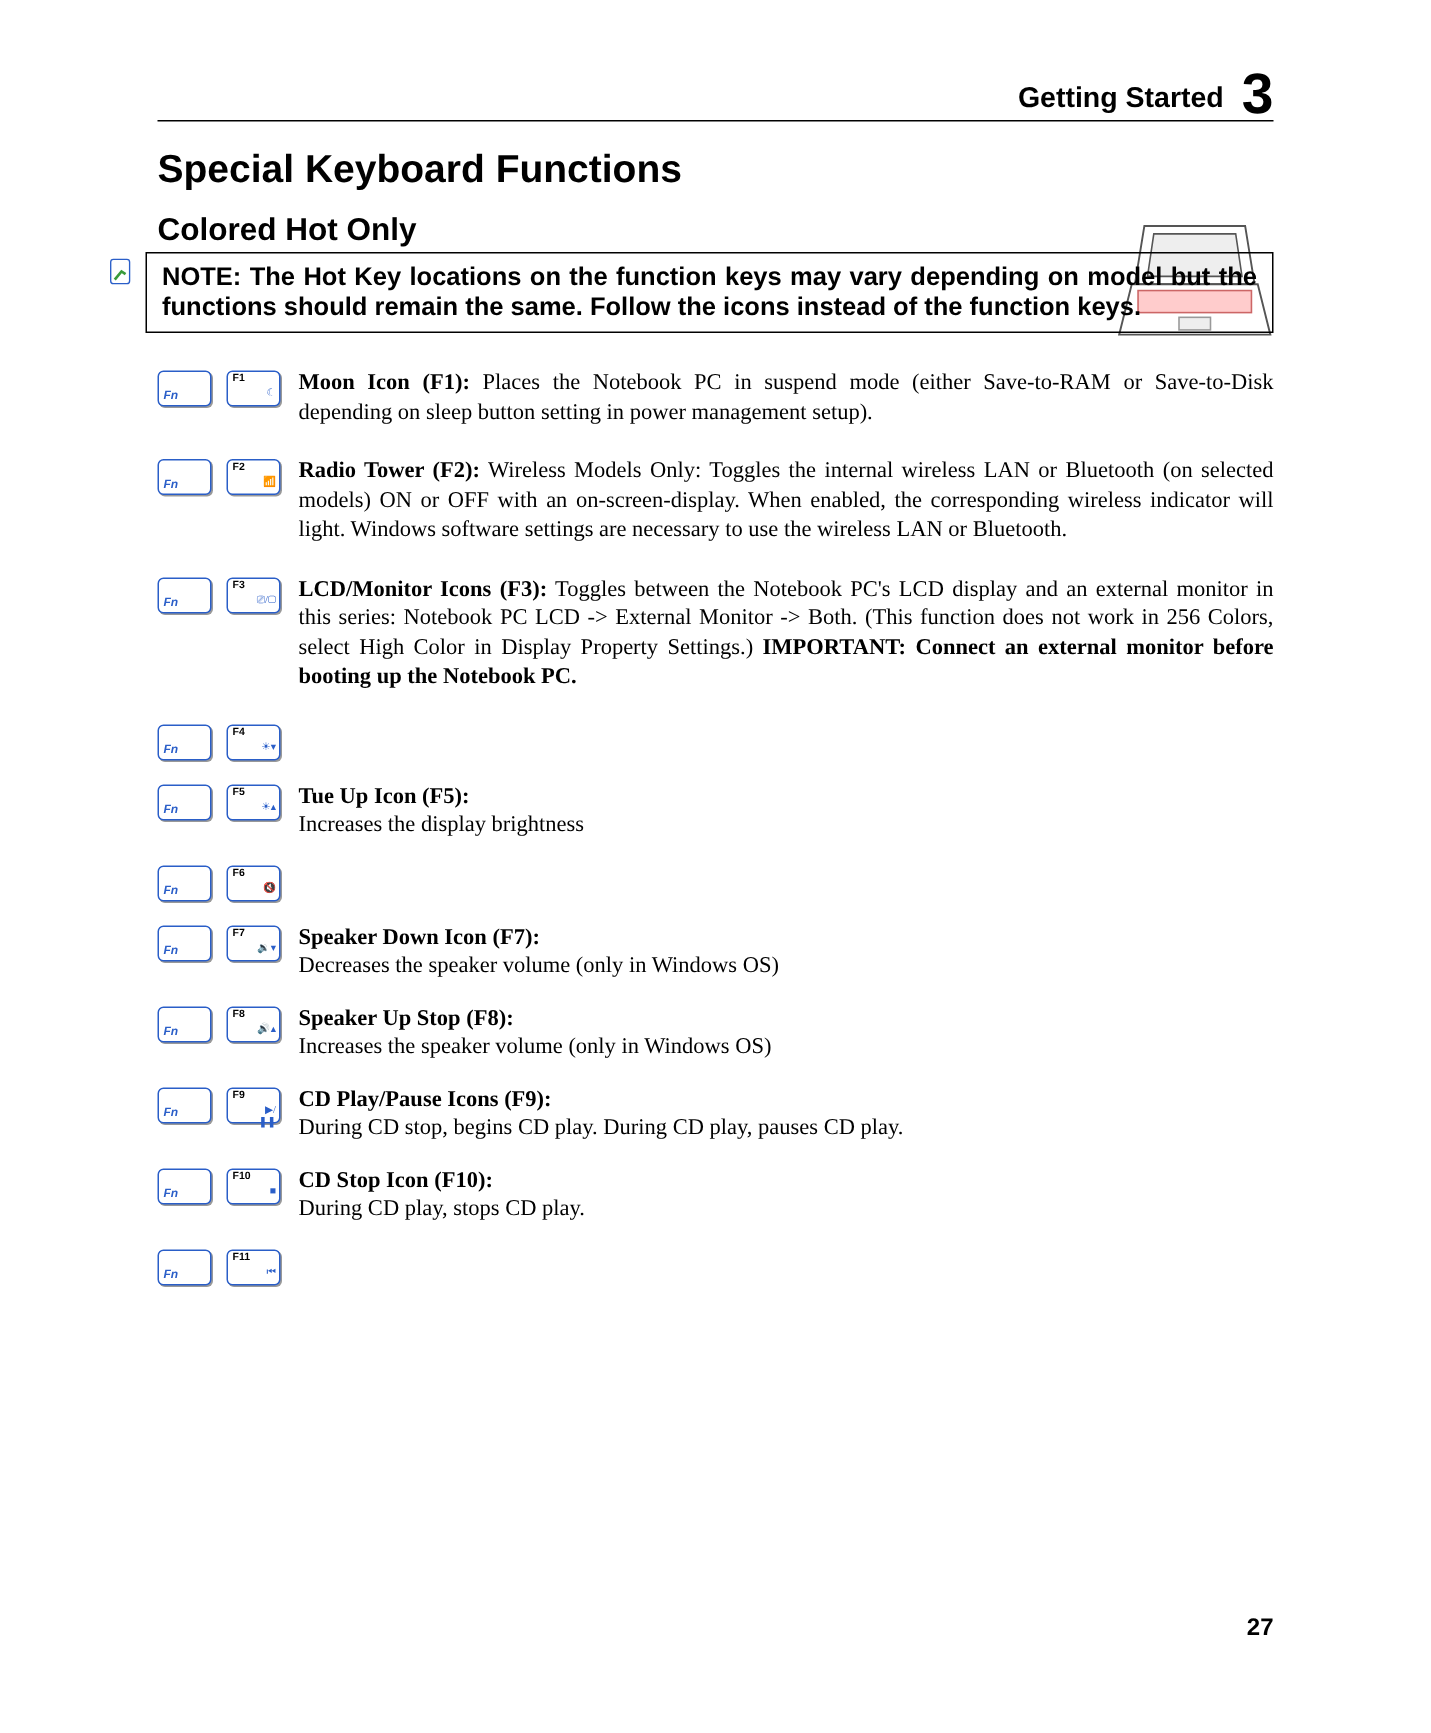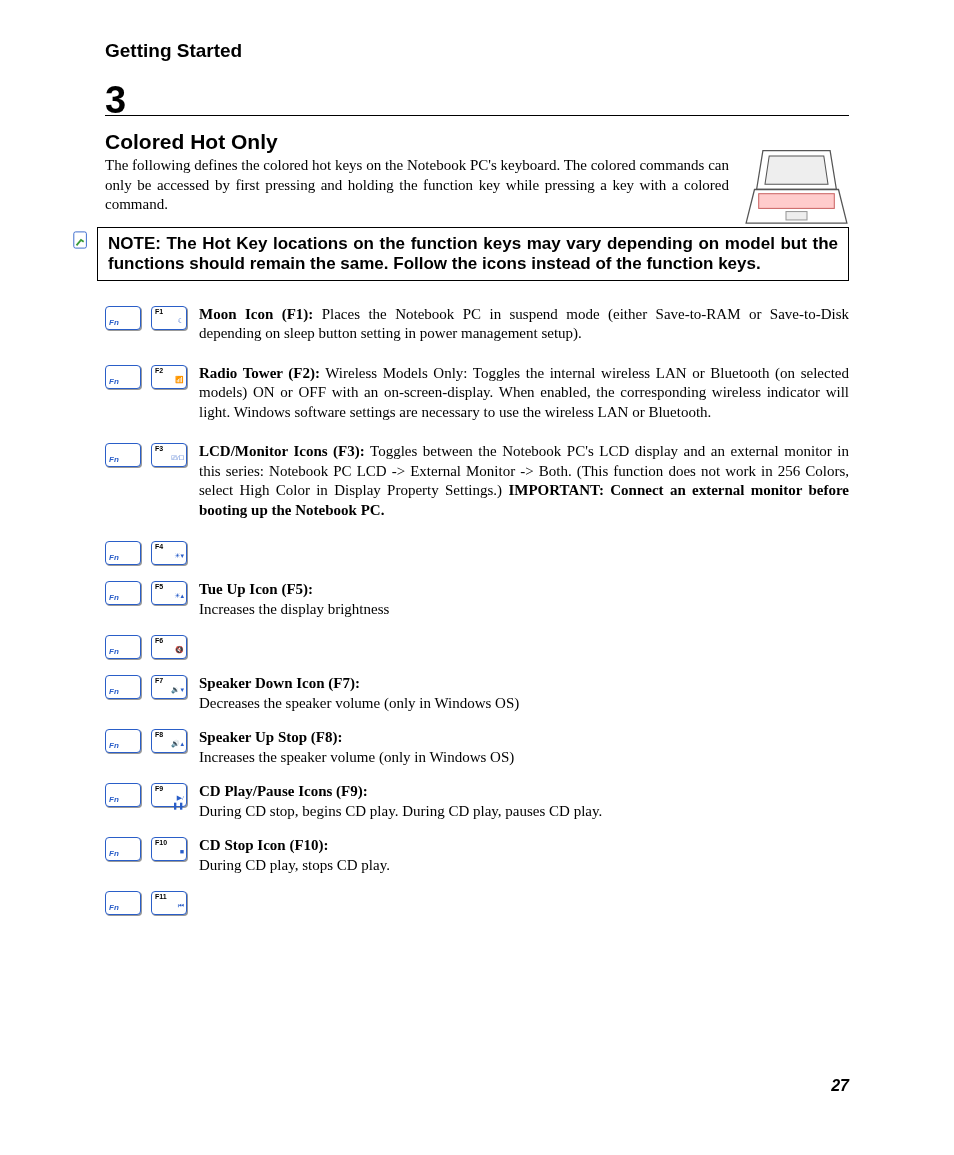--- a/index.html
+++ b/index.html
@@ -17,21 +17,20 @@
     position: relative;
   }
   .header {
     border-bottom: 1.5px solid #000;
     margin-bottom: 5px;
     text-align: right;
     display: flex;
     justify-content: flex-end;
     align-items: baseline;
     gap: 12px;
-    flex-direction: column;
   }
   .header-title {
     font-family: Helvetica, Arial, sans-serif;
     font-weight: bold;
     font-size: 19px;
     padding-bottom: 3px;
   }
   .header-num {
     font-family: Helvetica, Arial, sans-serif;
     font-weight: bold;
@@ -138,42 +137,41 @@
     line-height: 1.3;
   }
   .desc b { font-weight: bold; }
   .page-num {
     position: absolute;
     bottom: 60px;
     right: 105px;
     font-family: Helvetica, Arial, sans-serif;
     font-weight: bold;
     font-size: 16px;
-    font-style: italic;
   }
 </style>
 </head>
 <body>
 
 <div class="page">
   <div class="header">
     <span class="header-title">Getting Started</span>
     <span class="header-num">3</span>
   </div>
 
   <svg class="laptop-art" viewBox="0 0 100 80">
     <polygon points="18,3 82,3 88,40 12,40" fill="#fff" stroke="#555" stroke-width="1.2"></polygon>
     <polygon points="24,8 76,8 80,35 20,35" fill="#eee" stroke="#555"></polygon>
     <polygon points="10,40 90,40 98,72 2,72" fill="#fff" stroke="#555" stroke-width="1.2"></polygon>
     <rect x="14" y="44" width="72" height="14" fill="#fcc" stroke="#c66"></rect>
     <rect x="40" y="61" width="20" height="8" fill="#eee" stroke="#999"></rect>
   </svg>
 
+  <h1>Special Keyboard Functions</h1>
   <h2>Colored Hot Only</h2>
-  <div class="intro">The following defines the colored hot keys on the Notebook PC's keyboard. The colored commands can only be accessed by first pressing and holding the function key while pressing a key with a colored command.</div>
 
   <div class="note-box">
     <svg class="note-icon" viewBox="0 0 20 20">
       <rect x="2" y="1" width="14" height="18" rx="2" fill="#fff" stroke="#2a5ec8"></rect>
       <path d="M5 16 L10 10 L13 12" stroke="#3a9b3a" stroke-width="2" fill="none"></path>
     </svg>
     <span>NOTE: The Hot Key locations on the function keys may vary depending on model but the functions should remain the same. Follow the icons instead of the function keys.</span>
   </div>
 
   <div id="items">

